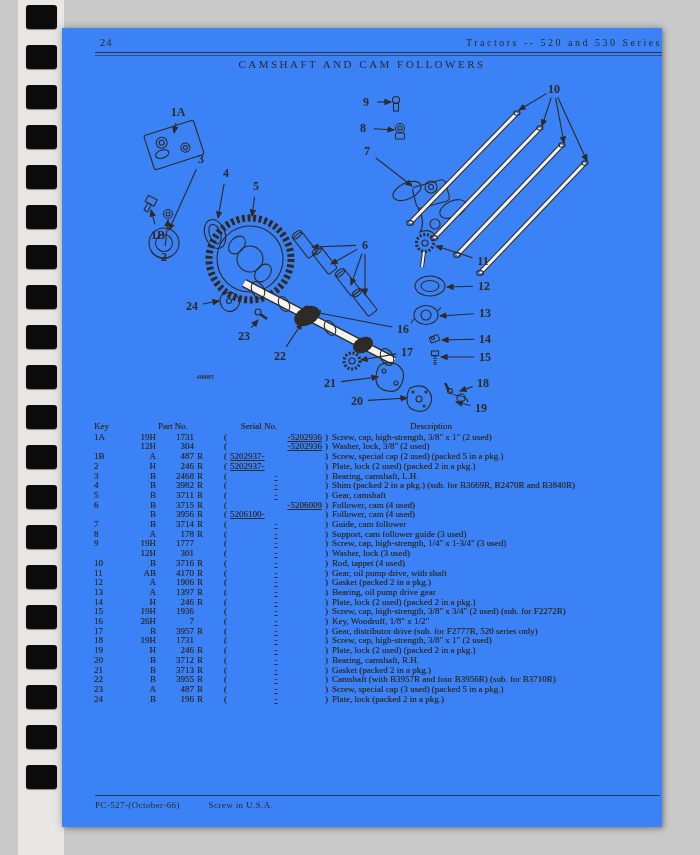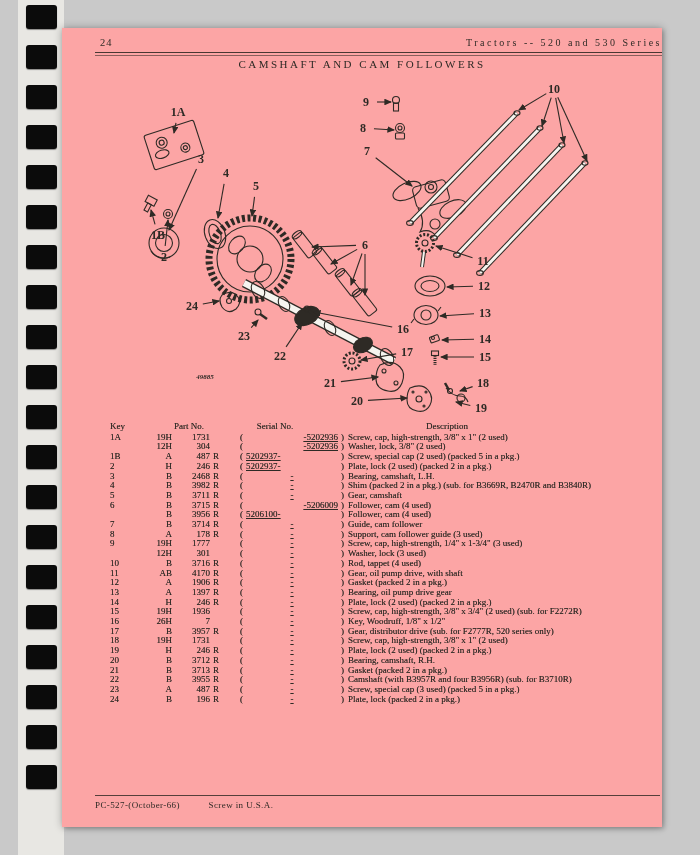--- a/index.html
+++ b/index.html
@@ -9,36 +9,36 @@
     font-family:"Liberation Serif",serif;
   }
   .stage{position:absolute;inset:0;}
   
   .binding-bg{position:absolute;left:18px;top:0;width:46px;height:100%;background:#e8e7e3;}
   .teeth{position:absolute;left:26px;top:5px;width:31px;height:810px;}
   .tooth{width:31px;height:24px;margin-bottom:16px;background:#0b0b0b;border-radius:3px;box-shadow:0 1px 1px rgba(0,0,0,.4);}
   
   .page{
     position:absolute;left:62px;top:28px;width:600px;height:799px;
-    background:#fca5a5;box-shadow:0 0 8px rgba(0,0,0,.30), 2px 2px 4px rgba(0,0,0,.18);
+    background:#3b82f6;box-shadow:0 0 8px rgba(0,0,0,.30), 2px 2px 4px rgba(0,0,0,.18);
     color:#2e2a25;
   }
   .page *{color:#2e2a25;}
   .page-head{position:absolute;top:9px;left:0;right:0;height:13px;}
   .pgnum{position:absolute;left:38px;top:0;font-size:10.5px;letter-spacing:1px;}
   .head-title{position:absolute;left:0;right:0;top:0;text-align:right;font-size:10px;letter-spacing:2.5px;}
   .head-rule{position:absolute;top:24px;left:33px;right:0;height:2px;
     border-top:1px solid rgba(42,38,32,.85);border-bottom:1px solid rgba(42,38,32,.55);}
   .section-title{position:absolute;top:30px;left:0;right:0;text-align:center;font-size:11px;letter-spacing:2.5px;}
   #diagram{position:absolute;top:55px;left:0;}
   
   .ptable{position:absolute;top:394px;left:0;right:0;}
   .thead,.trow{
     display:grid;grid-template-columns:30px 94px 104px 1fr;column-gap:4px;
-    margin-left:46px;margin-right:6px;font-size:9px;line-height:9.7px;
+    margin-left:30px;margin-right:6px;font-size:9px;line-height:9.7px;
     text-shadow:0 0 .5px rgba(46,42,37,.65);
   }
   .thead{margin-bottom:1px;}
   .th{text-align:center;white-space:nowrap;}
   .th-key{text-align:left;padding-left:2px;}
   .th-serial{padding-right:34px;}
   .th-desc{text-align:left;padding-left:78px;}
   .kc{padding-left:2px;white-space:nowrap;}
   .pc{white-space:nowrap;}
   .pp{display:inline-block;width:30px;text-align:right;}

